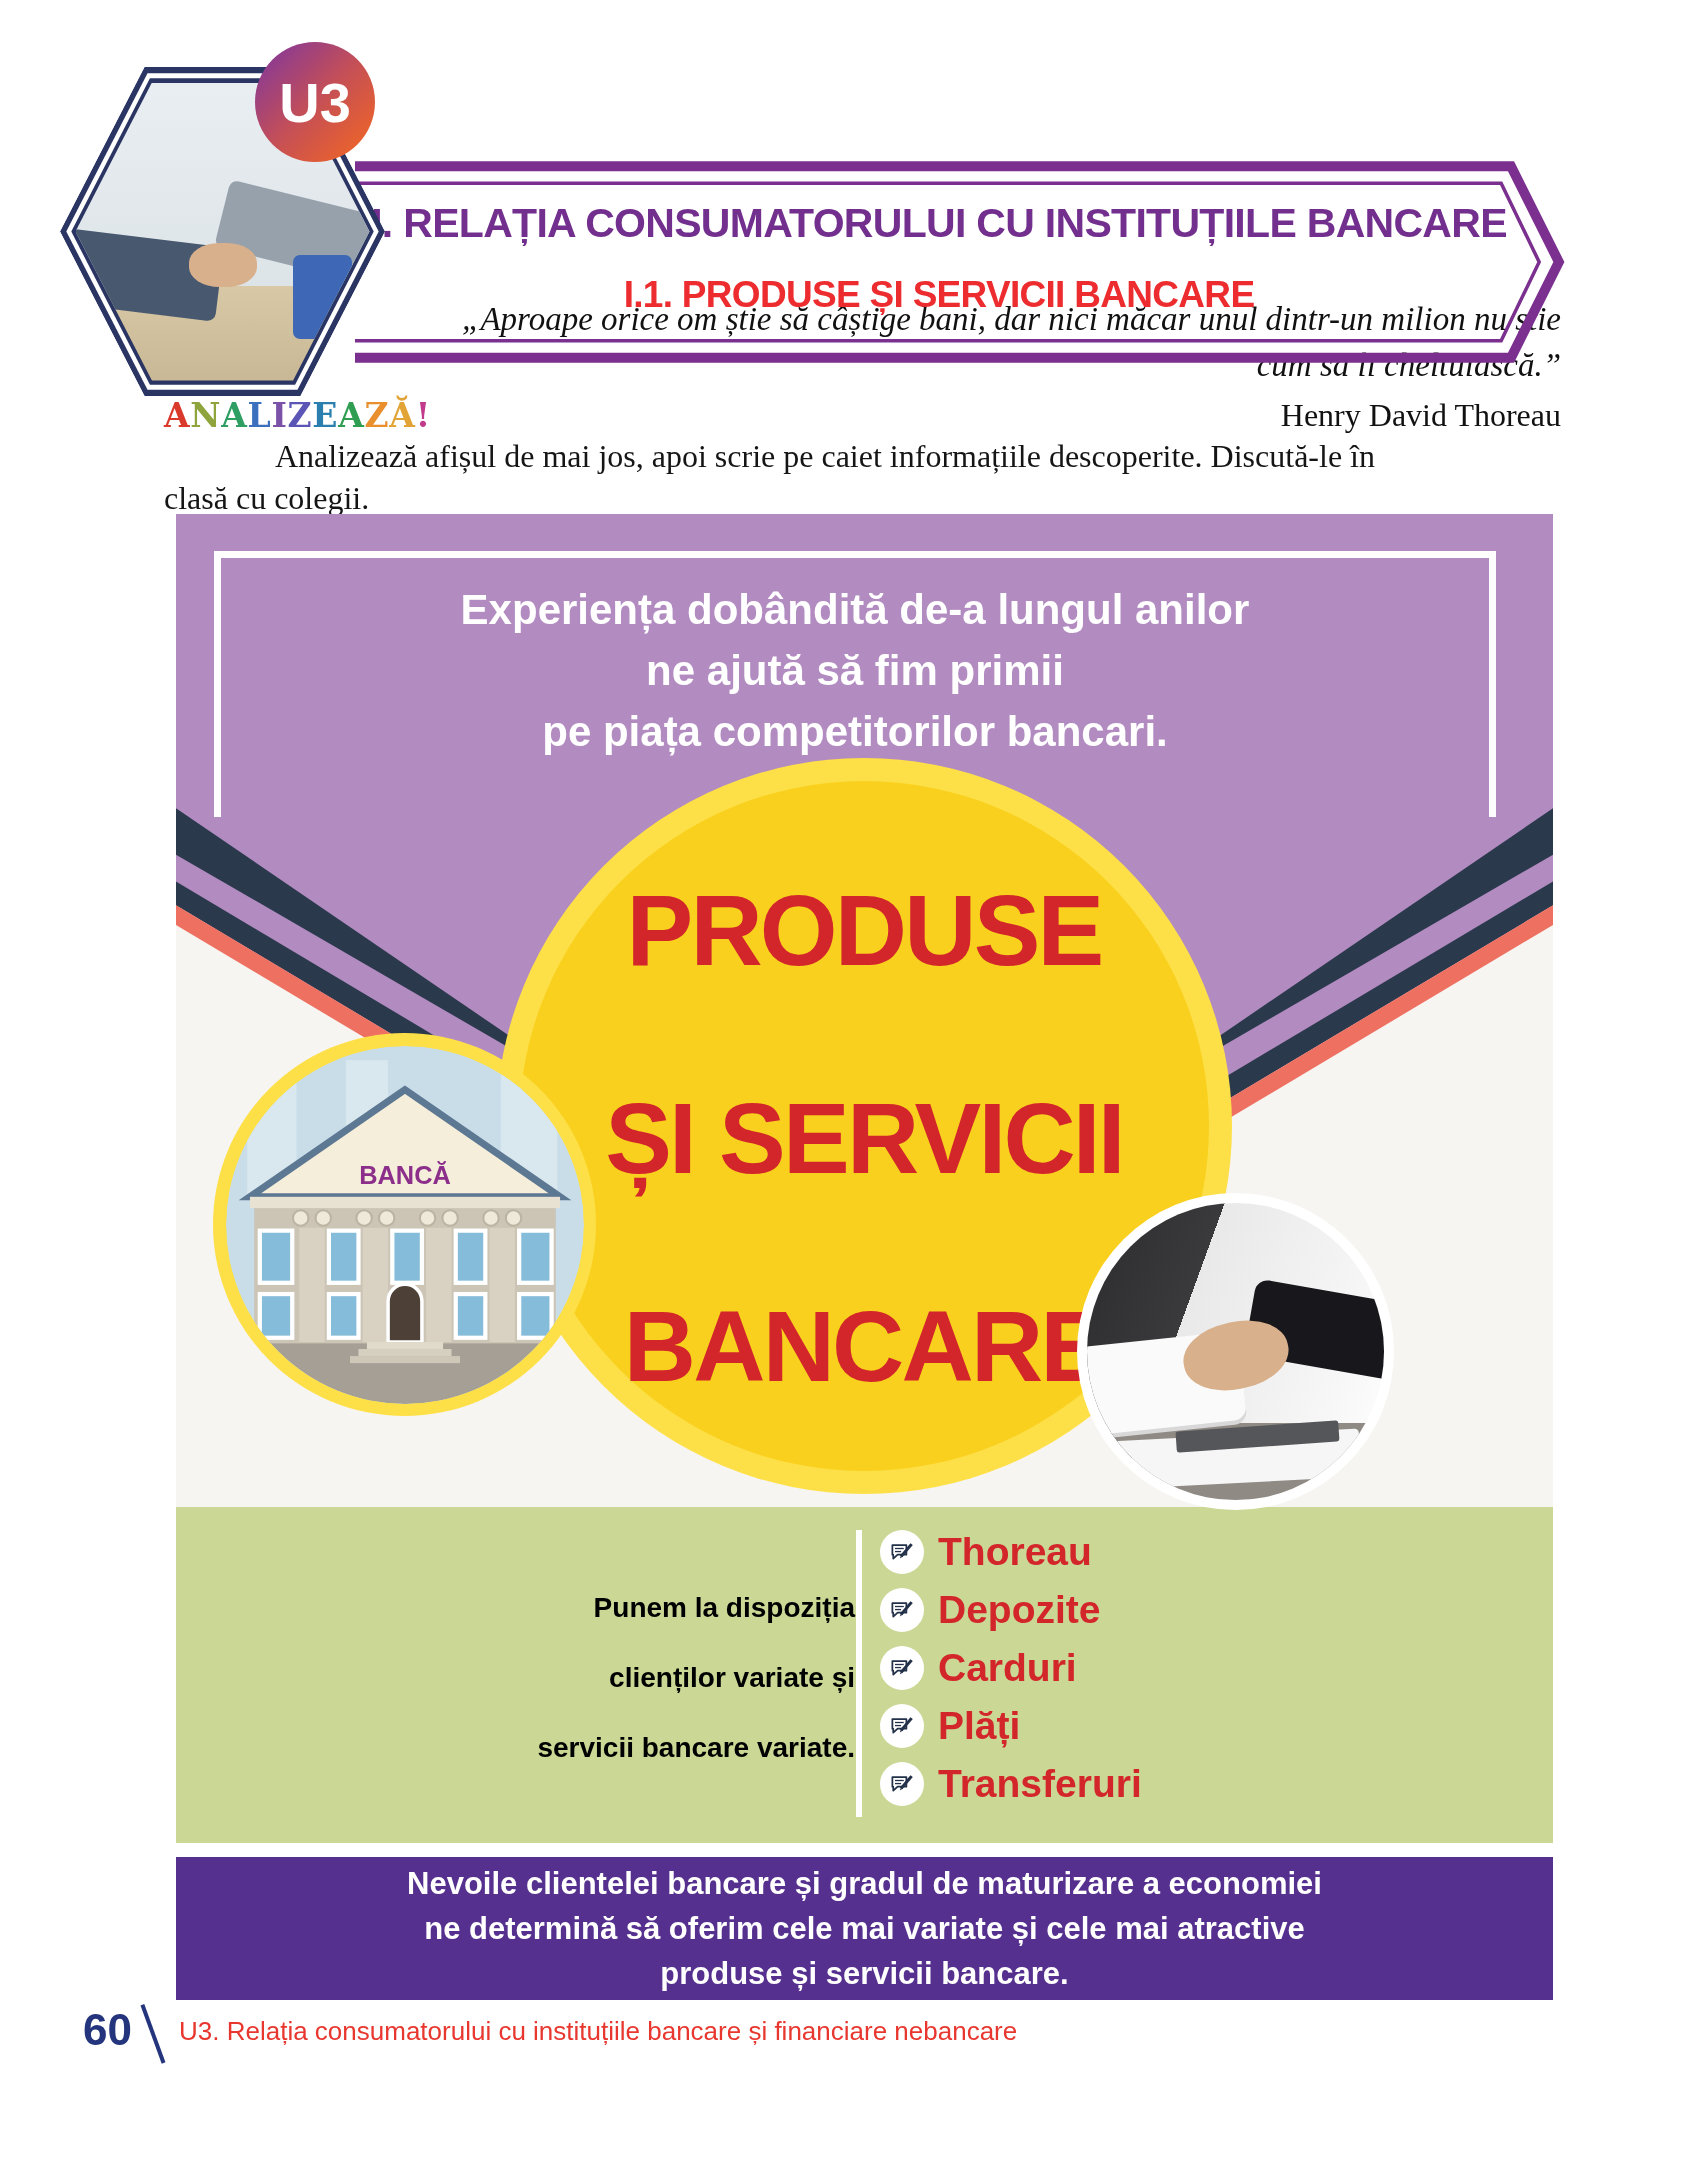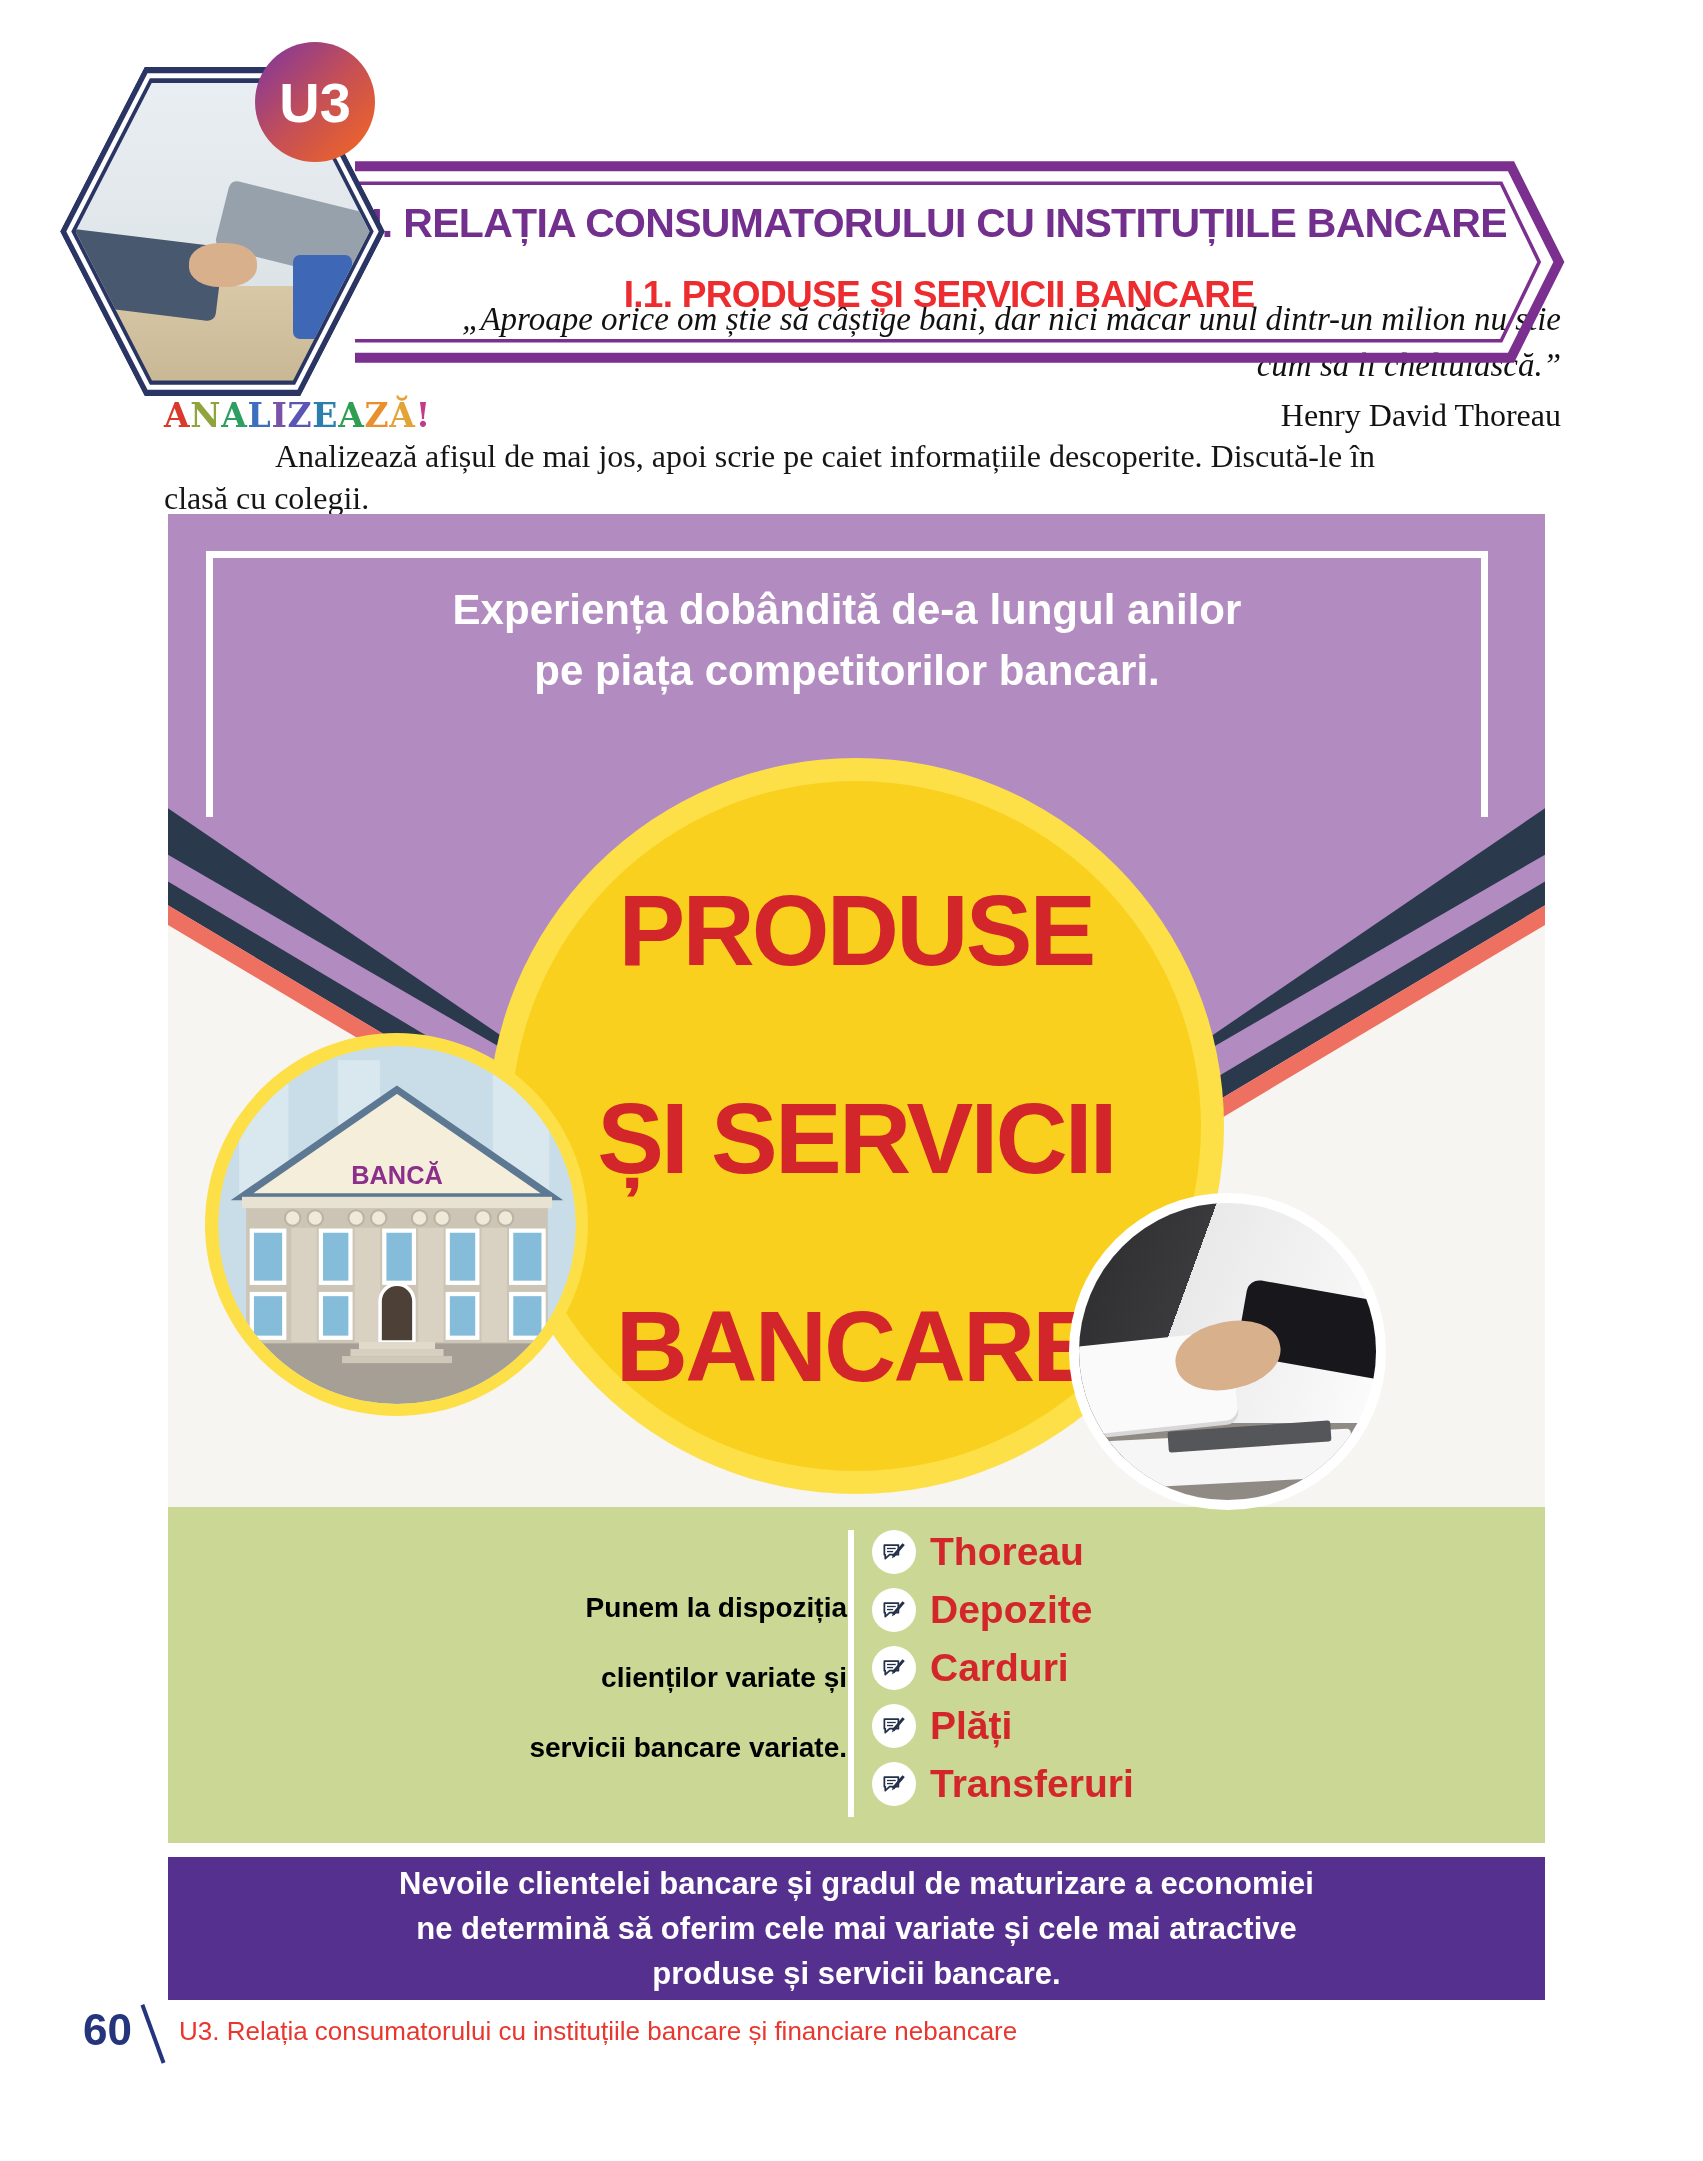--- a/index.html
+++ b/index.html
@@ -38,21 +38,21 @@
 
   
   #analyze-label{left:164px;top:396px;font-family:"DejaVu Serif",serif;font-weight:bold;
     font-size:33px;letter-spacing:0.7px;z-index:2;}
   #instruction{left:164px;top:435px;width:1401px;font-family:"Liberation Serif",serif;
     font-size:32px;line-height:42px;color:#151515;z-index:1;}
   #instruction .ind{display:block;padding-left:111px;}
   #instruction .l2{display:block;}
 
   
-  #poster{left:168px;top:514px;width:1102px;height:1486px;z-index:1;}
+  #poster{left:176px;top:514px;width:1102px;height:1486px;z-index:1;}
   #poster-art{position:absolute;left:0;top:0;z-index:1;}
 
   #headline-box{position:absolute;left:38px;top:37px;width:1282px;height:266px;z-index:2;
     border:7px solid #fff;border-bottom:none;box-sizing:border-box;}
   #headline-box .hl{width:100%;text-align:center;color:#fff;font-weight:800;font-size:42px;line-height:61px;}
   #headline-box .pad{padding-top:21px;}
 
   #big-circle{position:absolute;left:320px;top:244px;width:736px;height:736px;border-radius:50%;
     background:#fde047;z-index:3;}
   #big-circle .yellow{position:absolute;inset:23px;border-radius:50%;background:#f9d01d;}
@@ -142,20 +142,21 @@
     <path d="M0,522 V556 L620,926 L620,892 Z" fill="#2b394c"></path>
     <path d="M0,556 V584 L620,954 L620,926 Z" fill="#ee7061"></path>
     <path d="M1957,418 V484 L1317,855 Z" fill="#2b394c"></path>
     <path d="M1957,522 V556 L1337,926 L1337,892 Z" fill="#2b394c"></path>
     <path d="M1957,556 V584 L1337,954 L1337,926 Z" fill="#ee7061"></path>
   </svg>
 
   <div id="headline-box">
     <div class="pad">
       <div class="hl">Experiența dobândită de-a lungul anilor</div>
+      <div class="hl">ne ajută să fim primii</div>
       <div class="hl">pe piața competitorilor bancari.</div>
     </div>
   </div>
 
   <div id="big-circle">
     <div class="yellow"></div>
     <div class="ctext">
       <div class="cl">PRODUSE</div>
       <div class="cl">ȘI SERVICII</div>
       <div class="cl">BANCARE</div>

